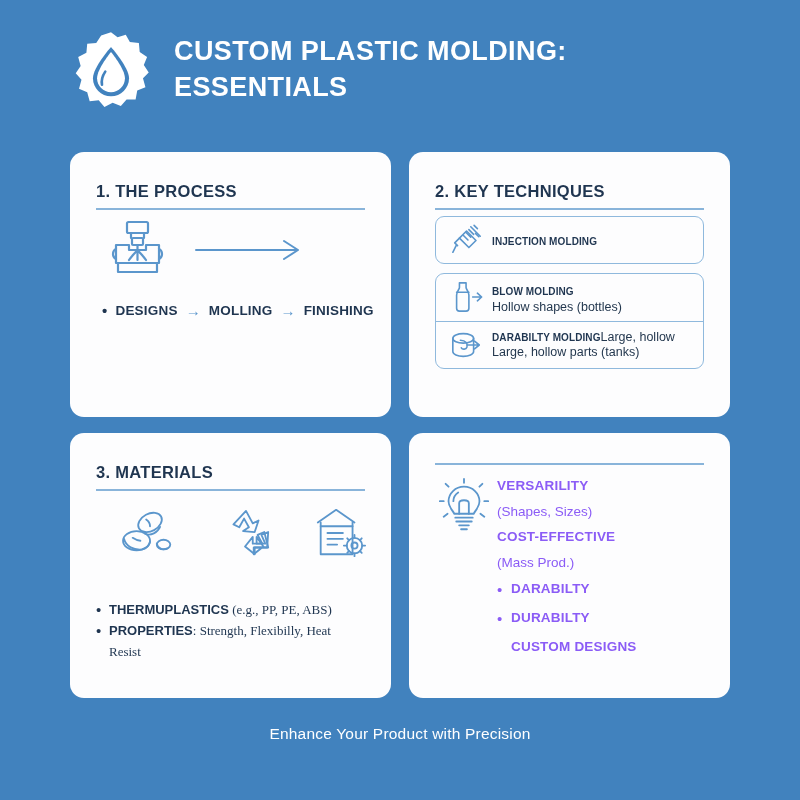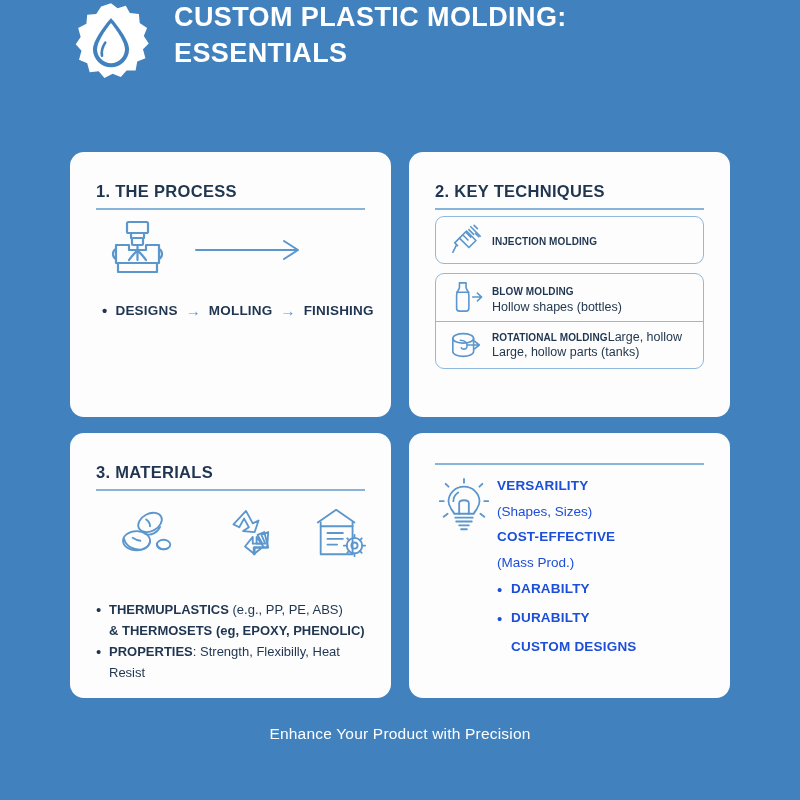--- a/index.html
+++ b/index.html
@@ -16,21 +16,21 @@
   }
 
   
   .header {
     position: absolute;
     left: 0;
     top: 0;
     width: 800px;
     height: 140px;
     display: flex;
-    align-items: flex-start;
+    align-items: center;
     padding-left: 70px;
     box-sizing: border-box;
   }
   .logo {
     width: 82px;
     height: 82px;
     flex: 0 0 82px;
     margin-right: 22px;
   }
   .header-title {
@@ -182,35 +182,35 @@
     line-height: 1.62;
   }
   .mat-item { display: flex; }
   .mat-item .dot {
     flex: 0 0 13px;
     font-size: 15px;
     line-height: 1.45;
   }
   .mat-item .body { flex: 1 1 auto; }
   .mat-item b { font-weight: bold; }
-  .mat-item .norm { font-weight: normal; }
+  .mat-item .norm { font-weight: normal; font-family: Liberation Serif, serif; }
   .mat-l2 { padding-left: 13px; }
 
   
   .ben-wrap {
     display: flex;
     margin-top: 8px;
   }
   .ben-ico {
     flex: 0 0 62px;
     padding-top: 4px;
   }
   .ben-lines {
     flex: 1 1 auto;
-    color: #1d4ed8;
+    color: #8b5cf6;
     font-size: 13.5px;
     line-height: 1.92;
   }
   .ben-line { display: flex; }
   .ben-line .dot {
     flex: 0 0 14px;
     font-size: 15px;
     margin-left: -14px;
   }
   .ben-line.bulleted { padding-left: 14px; }
@@ -335,21 +335,21 @@
               <g fill="none" stroke="#5b96cc" stroke-width="1.7" stroke-linecap="round" stroke-linejoin="round">
                 <ellipse cx="15" cy="11" rx="11" ry="5"></ellipse>
                 <path d="M4 11 L4 25 C4 28 9 30 15 30 C21 30 26 28 26 25 L26 11"></path>
                 <path d="M12 13 C18 13 20 17 19 20 C18 23 14 23 13 21"></path>
                 <path d="M19 18 L31 18 M27 14 L32 18 L27 22"></path>
               </g>
             </svg>
           </span>
           <span class="tech-txt">
             <span class="overflow-name">
-              <span class="tech-name">ROTATIONAL MOLDING</span>
+              <span class="tech-name">DARABILTY MOLDING</span>
                 <span class="ovf">Large, hollow</span>
             </span>
             <span class="tech-desc" style="display:block">Large, hollow parts (tanks)</span>
           </span>
         </div>
       </div>
 
     </div>
   </div>
 
@@ -396,21 +396,20 @@
       </span>
     </div>
 
     <div class="mat-list">
       <div class="mat-item">
         <span class="dot">•</span>
         <span class="body">
           <b>THERMUPLASTICS</b><span class="norm"> (e.g., PP, PE, ABS)</span>
         </span>
       </div>
-      <div class="mat-l2" style="font-weight:bold;">&amp; THERMOSETS (eg, EPOXY, PHENOLIC)</div>
       <div class="mat-item">
         <span class="dot">•</span>
         <span class="body">
           <b>PROPERTIES</b><span class="norm">: Strength, Flexibilly, Heat Resist</span>
         </span>
       </div>
     </div>
   </div>
 
   <div class="card">

